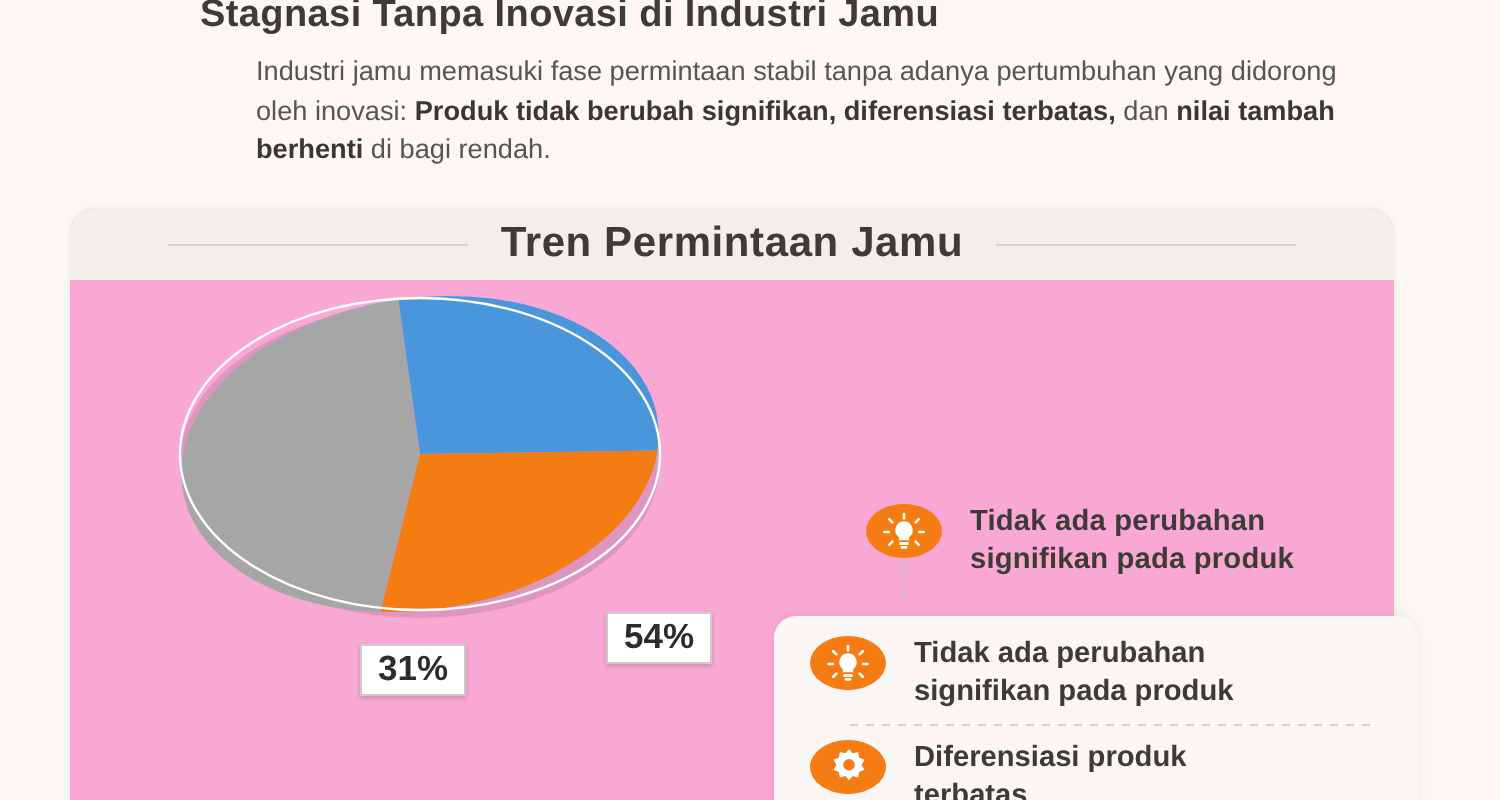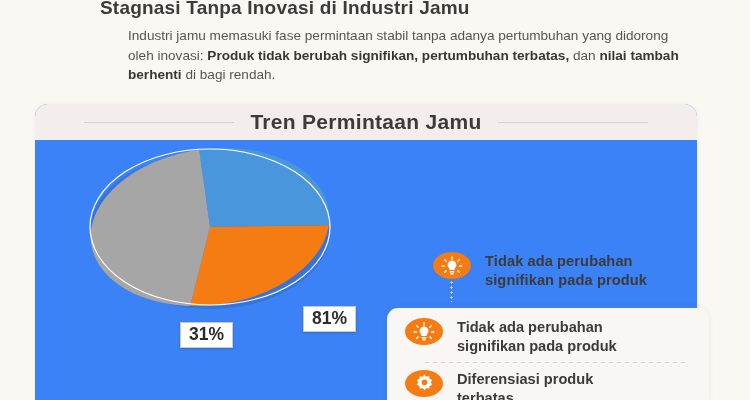--- a/index.html
+++ b/index.html
@@ -19,21 +19,21 @@
   }
   #intro{
     position:absolute;left:128px;top:26px;width:560px;
     font-size:13.6px;line-height:19.5px;color:#5A5450;
   }
   #intro b{color:#3A3634;font-weight:bold;}
 
   
   #card{
     position:absolute;left:35px;top:104px;width:662px;height:296px;
-    background:#3b82f6;border-radius:13px 13px 0 0;overflow:hidden;
+    background:#f9a8d4;border-radius:13px 13px 0 0;overflow:hidden;
     box-shadow:0 1px 4px rgba(120,100,90,.10);
     text-decoration:underline;
   }
   #card-head{
     position:absolute;left:0;top:0;width:662px;height:36px;
     background:#F3EDEB;display:flex;align-items:center;justify-content:center;
   }
   #card-head .rule{flex:0 0 150px;height:1px;background:#D9CEC9;margin:0 16px;}
   #card-title{
     font-size:21px;font-weight:bold;color:#3E3A38;letter-spacing:.3px;
@@ -85,21 +85,21 @@
   .ov-sep{position:absolute;left:38px;top:54px;width:262px;height:1px;
     background-image:linear-gradient(to right,#D6CEC9 0 4px,transparent 4px 8px);
     background-size:8px 1px;}
 </style>
 </head>
 <body>
 
 <div id="header">
   <div id="page-title">Stagnasi Tanpa Inovasi di Industri Jamu</div>
   <div id="intro">
-    <span>Industri jamu memasuki fase permintaan stabil tanpa adanya pertumbuhan yang didorong oleh inovasi: </span><b>Produk tidak berubah signifikan, pertumbuhan terbatas,</b><span> dan </span><b>nilai tambah berhenti</b><span> di bagi rendah.</span>
+    <span>Industri jamu memasuki fase permintaan stabil tanpa adanya pertumbuhan yang didorong oleh inovasi: </span><b>Produk tidak berubah signifikan, diferensiasi terbatas,</b><span> dan </span><b>nilai tambah berhenti</b><span> di bagi rendah.</span>
   </div>
 </div>
 
 <div id="card">
 
   <div id="card-head">
     <div class="rule"></div>
     <div id="card-title">Tren Permintaan Jamu</div>
     <div class="rule"></div>
   </div>
@@ -117,21 +117,21 @@
 
         <path d="M150 95 L150 -90 A185 185 0 0 1 333 118 Z" fill="#4A96DC"></path>
 
         <path d="M150 95 L333 118 A185 185 0 0 1 81 265 Z" fill="#F57C12"></path>
 
         <path d="M150 95 L81 265 A185 185 0 0 1 150 -90 Z" fill="#A6A6A6"></path>
       </g>
       <ellipse cx="150" cy="95" rx="120" ry="78" fill="none" stroke="#FFFFFF" stroke-width="1.2"></ellipse>
     </svg>
 
-    <div class="pct" id="pct-menurun">81%</div>
+    <div class="pct" id="pct-menurun">54%</div>
     <div class="pct" id="pct-naik">31%</div>
 
   </div>
 
   <div id="points">
 
     <div class="dots" id="dots1"></div>
     <div class="dots" id="dots2"></div>
 
     <div class="pt">

